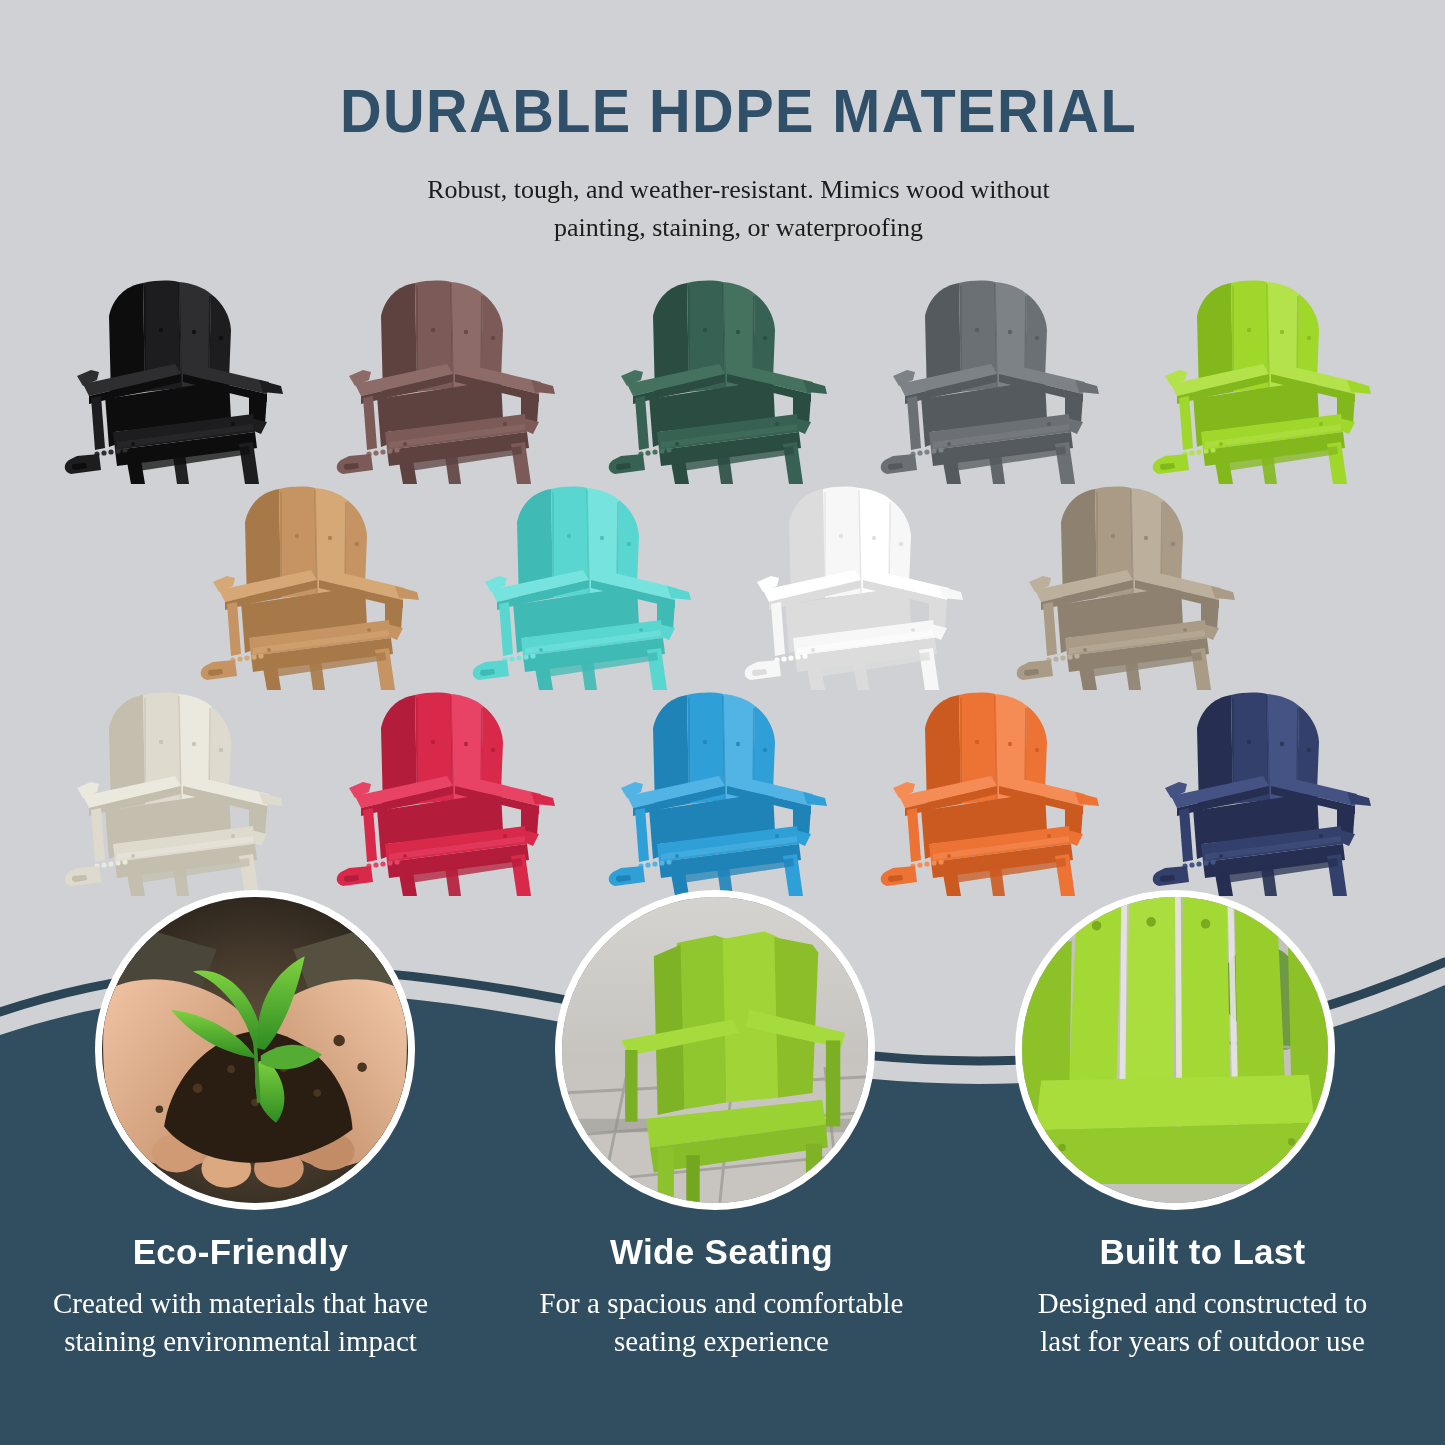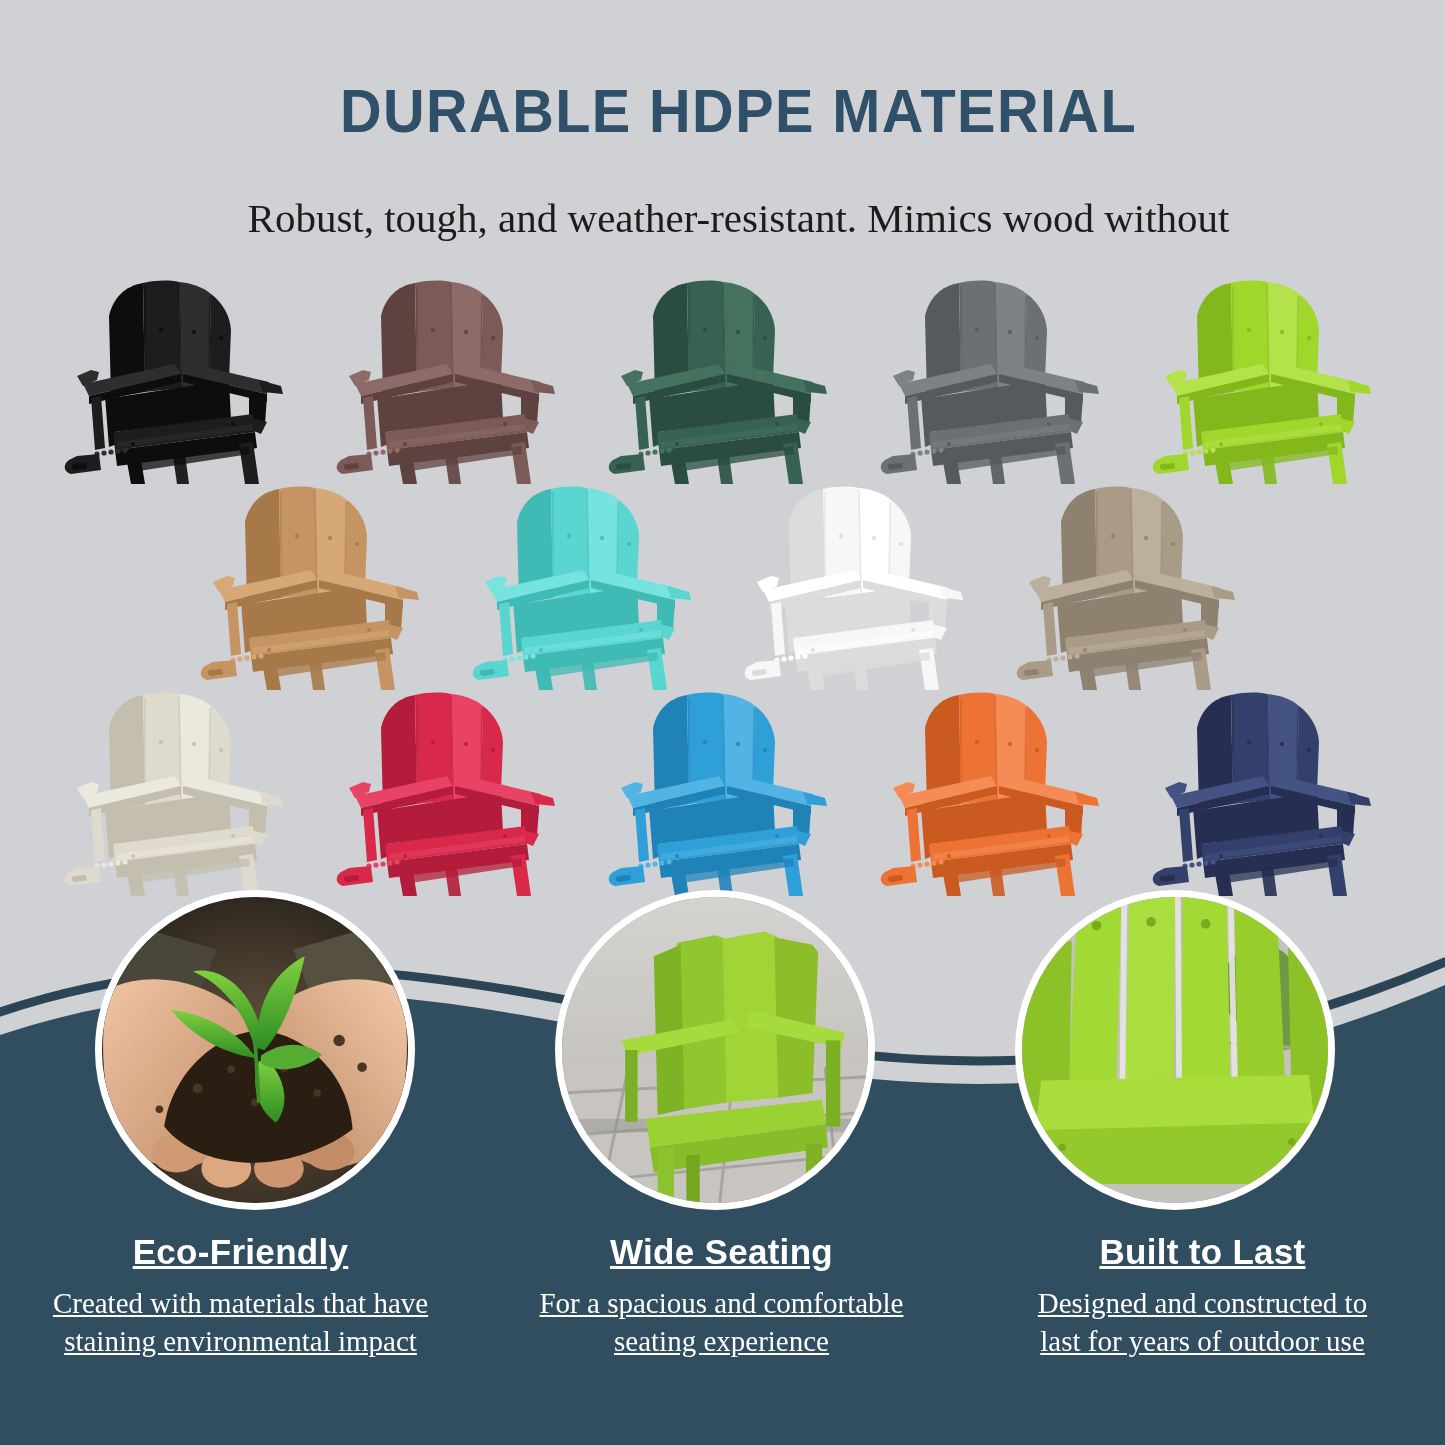--- a/index.html
+++ b/index.html
@@ -12,23 +12,23 @@
   
   .header{position:absolute;top:0;left:16px;width:1445px;text-align:center;}
   .title{
     margin:0;padding-top:78px;
     font-family:"Liberation Sans", sans-serif;
     font-weight:700;font-size:62px;letter-spacing:1.5px;
     color:#2f5068;line-height:1.05;
     transform:scaleX(0.93);
   }
   .subtitle{
-    margin:18px auto;padding-top:28px;width:1000px;
+    margin:0 auto;padding-top:28px;width:1000px;
     font-family:"Liberation Serif", serif;
-    font-size:41px;line-height:1.45;color:#1c1c1c;
+    font-size:26px;line-height:1.45;color:#1c1c1c;
   }
 
   
   .grid{position:absolute;top:272px;left:0;width:1445px;}
   .row{display:flex;justify-content:center;}
   .row1{gap:20px;}
   .row2{gap:20px;margin-top:-6px;}
   .row3{gap:20px;margin-top:-6px;}
   .chair-cell{width:252px;height:212px;position:relative;}
   .chair-cell svg{display:block;width:100%;height:100%;}
@@ -44,37 +44,38 @@
     border:7px solid #ffffff;overflow:hidden;box-sizing:border-box;
     background:#8a8f94;
   }
   .c1{left:95px;top:0;}
   .c2{left:555px;top:0;}
   .c3{left:1015px;top:0;}
   .circle svg{display:block;width:100%;height:100%;}
 
   
   .features{position:absolute;top:1232px;left:0;width:1445px;display:flex;}
-  .feature{width:481px;text-align:center;color:#ffffff;text-decoration:underline;}
+  .feature{width:481px;text-align:center;color:#ffffff;}
   .f-title{
     font-family:"Liberation Sans", sans-serif;
     font-weight:700;font-size:35px;letter-spacing:.3px;margin:0 0 12px 0;
   }
   .f-desc{
     font-family:"Liberation Serif", serif;
     font-size:29px;line-height:1.32;margin:0 auto;width:430px;
   }
 </style>
 </head>
 <body>
 
 <div class="header">
   <h1 class="title">DURABLE HDPE MATERIAL</h1>
   <p class="subtitle">
     <span>Robust, tough, and weather-resistant. Mimics wood without</span><br>
+    <span>painting, staining, or waterproofing</span>
   </p>
 </div>
 
 <div class="grid">
   <div class="row row1">
       <div class="chair-cell" title="Black">
   <svg viewBox="0 0 252 212" preserveAspectRatio="xMidYMid meet">
     <g>
 
       <path d="M56,44 C60,26 72,14 90,11 L92,120 L58,126 Z" fill="#0d0d0e"></path>

